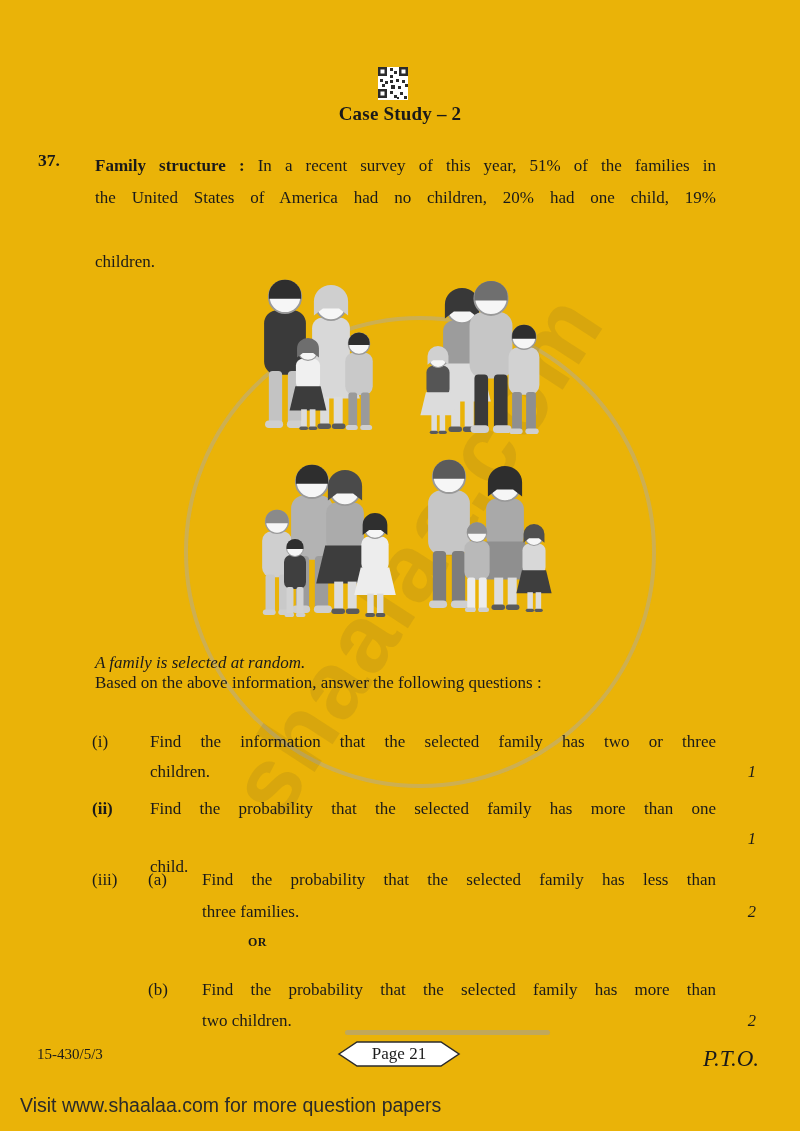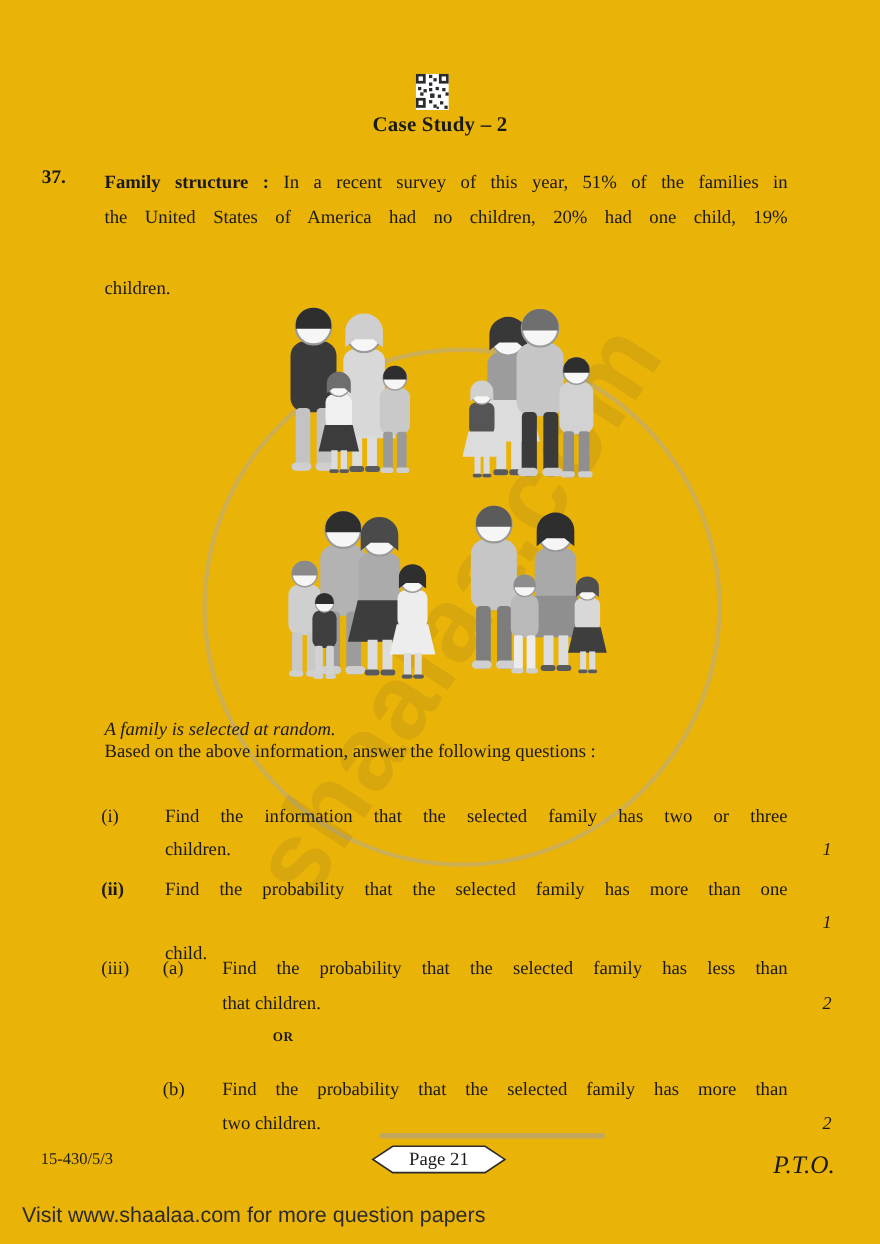--- a/index.html
+++ b/index.html
@@ -138,21 +138,21 @@
   <div class="abs marks" style="top:761px;">1</div>
 
   <div class="abs qlabel" style="left:92px;top:798px;font-weight:bold;">(ii)</div>
   <div class="abs qline1" style="left:150px;top:798px;width:566px;">Find the probability that the selected family has more than one</div>
   <div class="abs qline2" style="left:150px;top:828px;width:566px;margin-top:28px;">child.</div>
   <div class="abs marks" style="top:828px;">1</div>
 
   <div class="abs qlabel" style="left:92px;top:869px;">(iii)</div>
   <div class="abs qlabel" style="left:148px;top:869px;">(a)</div>
   <div class="abs qline1" style="left:202px;top:869px;width:514px;">Find the probability that the selected family has less than</div>
-  <div class="abs qline2" style="left:202px;top:901px;width:514px;">that children.</div>
+  <div class="abs qline2" style="left:202px;top:901px;width:514px;">three families.</div>
   <div class="abs marks" style="top:901px;">2</div>
 
   <div class="abs orlbl" style="left:248px;top:935px;">OR</div>
 
   <div class="abs qlabel" style="left:148px;top:979px;">(b)</div>
   <div class="abs qline1" style="left:202px;top:979px;width:514px;">Find the probability that the selected family has more than</div>
   <div class="abs qline2" style="left:202px;top:1010px;width:514px;">two children.</div>
   <div class="abs marks" style="top:1010px;">2</div>
 
   <div class="abs smudge"></div>

